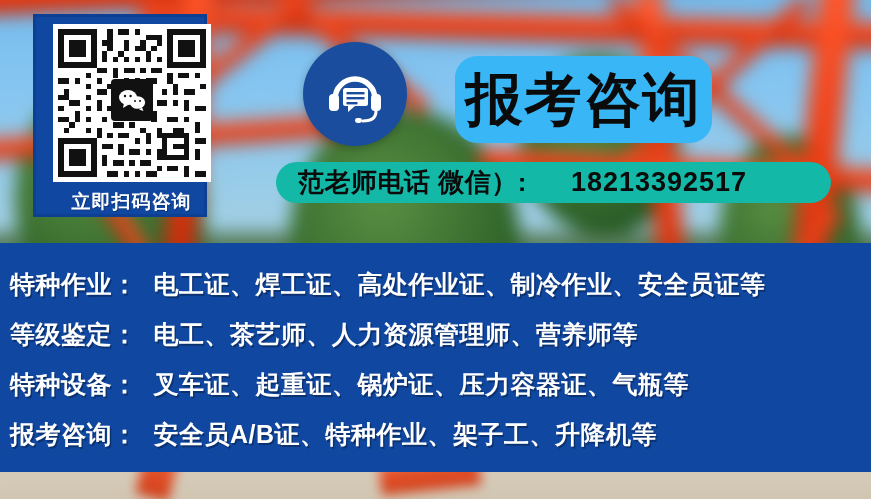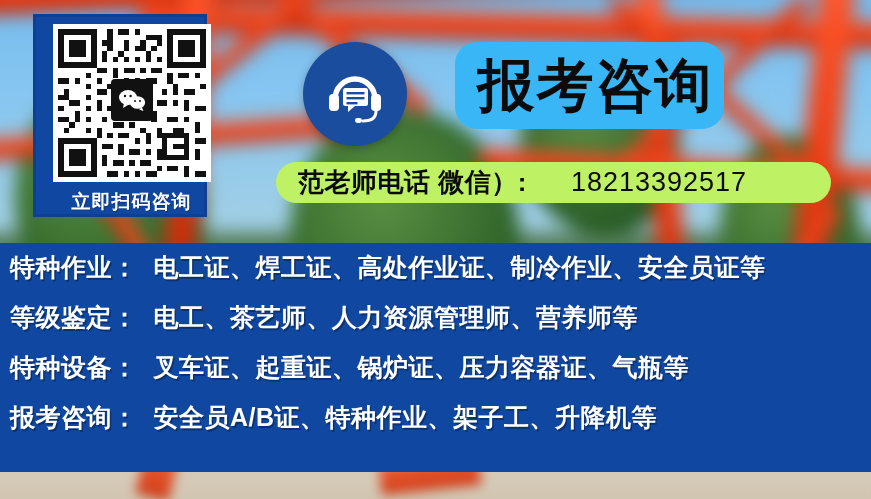--- a/index.html
+++ b/index.html
@@ -127,64 +127,64 @@
     width: 104px; height: 104px;
     border-radius: 50%;
     background: #1a4d9e;
     display:flex; align-items:center; justify-content:center;
     box-shadow: 0 2px 8px rgba(0,0,0,.25);
   }
 
   
   .pill-title {
     position: absolute;
-    left: 455px; top: 42px;
+    left: 455px; top: 56px;
     width: 257px; height: 87px;
     background: #38b6f5;
     border-radius: 22px;
-    display: flex; align-items: center; justify-content: center; padding-left: 12px;
+    display: flex; align-items: center; justify-content: center;
   }
   .pill-title-text {
     color: #0b0b0b;
     font-size: 57px;
     font-weight: bold;
     letter-spacing: 2px;
     line-height: 1;
   }
   .pill-phone {
     position: absolute;
     left: 276px; top: 162px;
     width: 555px; height: 41px;
-    background: #bef264;
+    background: #14b8a6;
     border-radius: 21px;
     display: flex; align-items: center;
     padding: 0 22px;
     box-sizing: border-box;
   }
   .pill-phone-label {
     color: #0b0b0b;
     font-size: 26px;
     font-weight: bold;
     letter-spacing: 0.5px;
   }
   .pill-phone-number {
     color: #0b0b0b;
     font-size: 27px;
-    font-weight: normal;
+    font-weight: bold;
     letter-spacing: 1px;
     margin-left: 44px;
   }
 
   
   .info-panel {
     position: absolute;
     left: 0; top: 243px;
     width: 871px; height: 229px;
     background: #1047a0;
-    padding: 8px 0 0 10px;
+    padding: 25px 0 0 10px;
     box-sizing: border-box;
   }
   .info-row {
     display: flex;
     align-items: baseline;
     height: 50px;
     color: #ffffff;
     font-size: 25px;
     font-weight: bold;
     white-space: nowrap;

